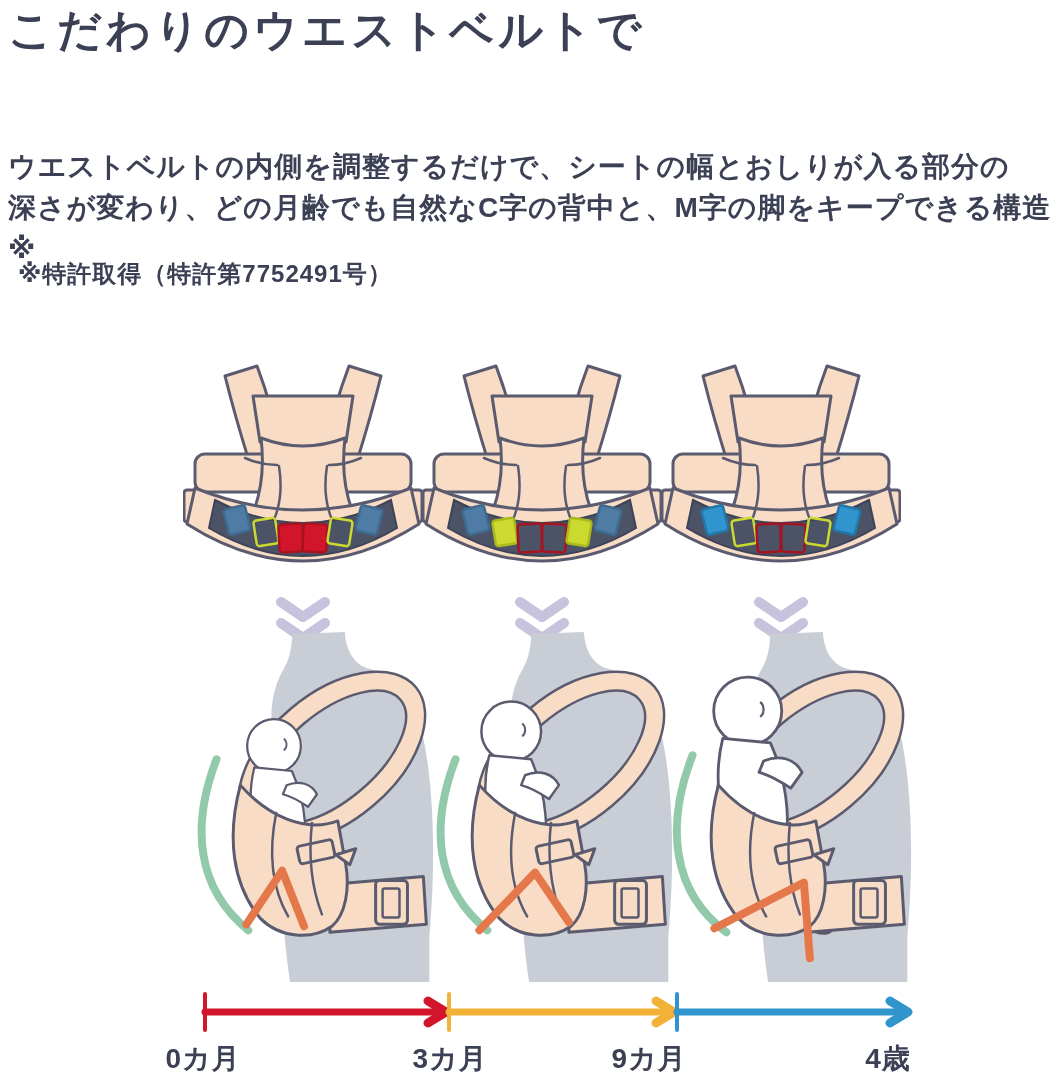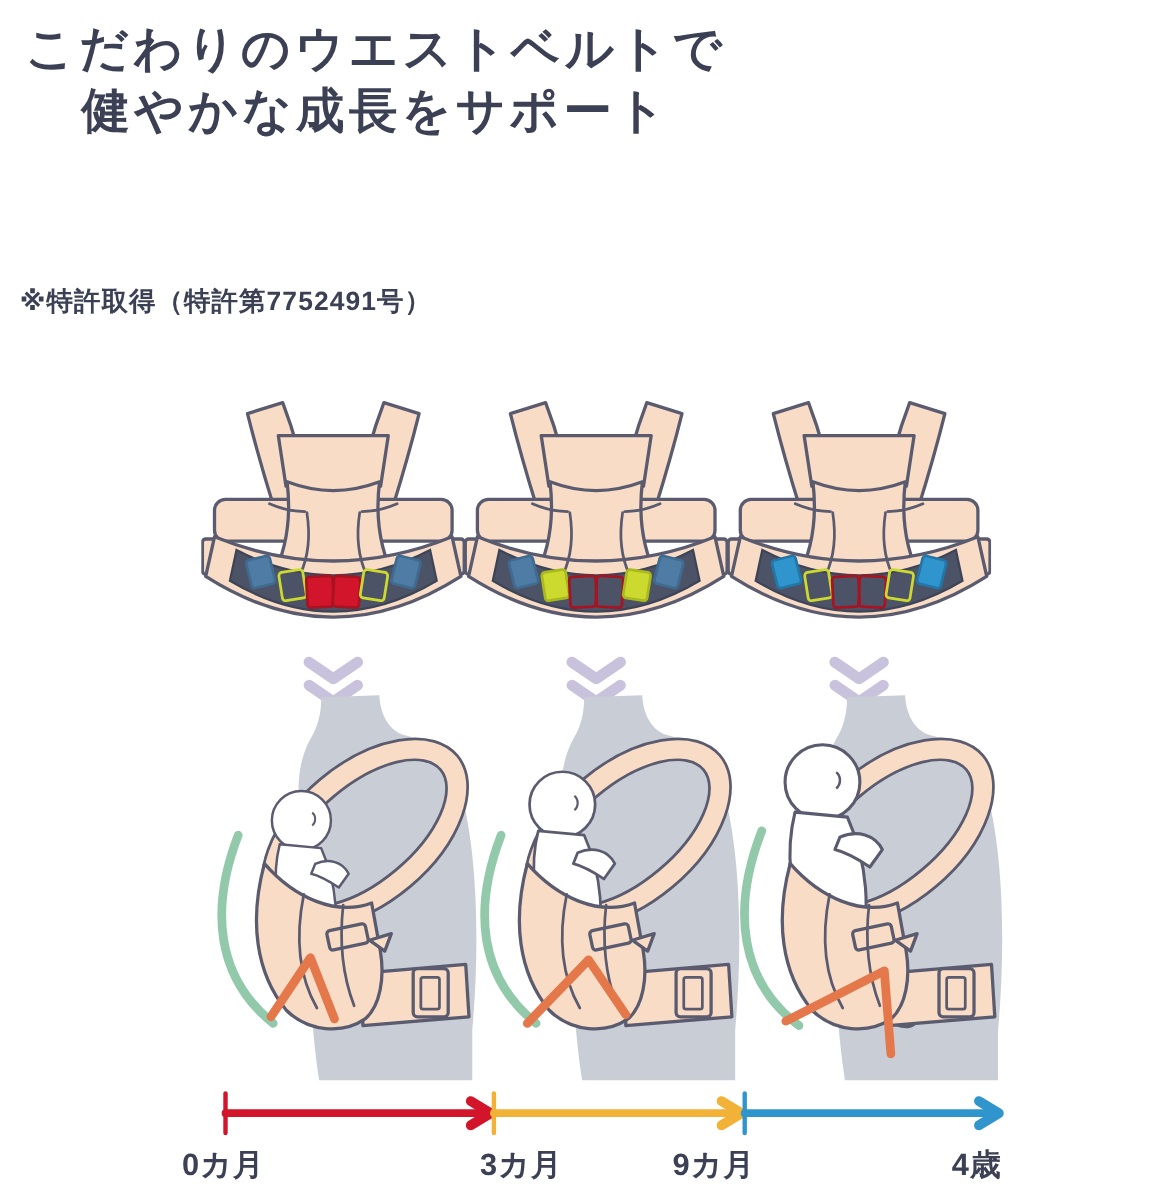--- a/index.html
+++ b/index.html
@@ -7,21 +7,21 @@
     position:relative;
     width:1064px;height:1080px;
     background:#ffffff;
     overflow:hidden;
     font-family:"Liberation Sans","DejaVu Sans",sans-serif;
     color:#3c4054;
   }
   .heading{
     position:absolute;left:8px;top:2px;
     font-size:44px;line-height:56px;font-weight:700;
-    letter-spacing:4px;margin:15px;text-align:center;
+    letter-spacing:4px;margin:0;
   }
   .body-text{
     position:absolute;left:8px;top:146px;
     font-size:28px;line-height:41px;font-weight:700;
     letter-spacing:1px;margin:0;
   }
   .note{
     position:absolute;left:6px;top:246px;
     font-size:24px;font-weight:700;letter-spacing:1px;margin:12px;
   }
@@ -93,23 +93,26 @@
           <path d="M92,232 C108,222 124,228 134,248 C141,262 148,274 158,282 L146,298 C130,288 114,274 102,258 Z"></path>
           <ellipse cx="154" cy="292" rx="13" ry="7" transform="rotate(22 154 292)"></ellipse>
         </g>
         <path d="M103,96 C107,99 107,106 103,109" fill="none" stroke="#5b5b70" stroke-width="2"></path>
       </symbol>
     </defs>
   </svg>
 
   <h1 class="heading">
     <span style="display:block">こだわりのウエストベルトで</span>
-    <span style="display:block">健やかな成長をサポート</span>
   </h1>
 
+  <p class="body-text">
+    <span style="display:block">ウエストベルトの内側を調整するだけで、シートの幅とおしりが入る部分の</span>
+    <span style="display:block">深さが変わり、どの月齢でも自然なC字の背中と、M字の脚をキープできる構造※</span>
+  </p>
 
   <p class="note">※特許取得（特許第7752491号）</p>
 
   <svg class="abs" style="left:183px;top:362px" width="240" height="232" viewBox="0 0 240 232">
     <use href="#carrier-base"></use>
     <g stroke-width="2.5">
       <rect x="-11" y="-13" width="22" height="26" rx="3" transform="translate(54,158) rotate(-14)" fill="#4f7ca4" stroke="#3f6b91"></rect>
       <rect x="-11" y="-13" width="22" height="26" rx="3" transform="translate(83,170) rotate(-9)" fill="none" stroke="#ccd92e"></rect>
       <rect x="-12" y="-14" width="24" height="28" rx="3" transform="translate(108,176) rotate(-3)" fill="#d2152a" stroke="#a81322"></rect>
       <rect x="-12" y="-14" width="24" height="28" rx="3" transform="translate(132,176) rotate(3)" fill="#d2152a" stroke="#a81322"></rect>
@@ -199,17 +202,17 @@
       <line x1="449" y1="12" x2="449" y2="48" stroke-width="4" stroke="#f2b237"></line>
       <line x1="449" y1="30" x2="662" y2="30" stroke-width="7" stroke="#f2b237"></line>
       <path d="M656,19 L674,30 L656,41" stroke-width="9" stroke-linejoin="round" stroke="#f2b237"></path>
       <line x1="677" y1="12" x2="677" y2="48" stroke-width="4" stroke="#3095cc"></line>
       <line x1="677" y1="30" x2="896" y2="30" stroke-width="7" stroke="#3095cc"></line>
       <path d="M890,19 L908,30 L890,41" stroke-width="9" stroke-linejoin="round" stroke="#3095cc"></path>
     </g>
   </svg>
 
   <div class="tl-label" style="left:203px">0カ月</div>
-  <div class="tl-label" style="left:474px">3カ月</div>
+  <div class="tl-label" style="left:450px">3カ月</div>
   <div class="tl-label" style="left:649px">9カ月</div>
   <div class="tl-label" style="left:888px">4歳</div>
 
 </div>
 
 </body></html>

